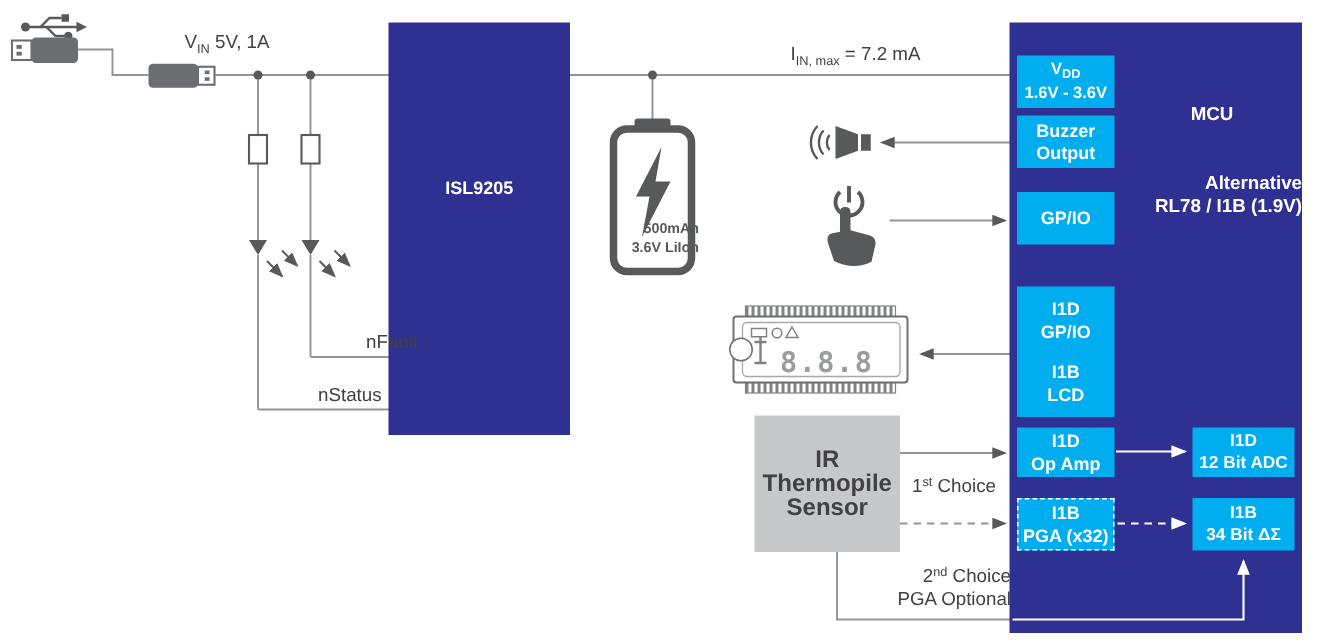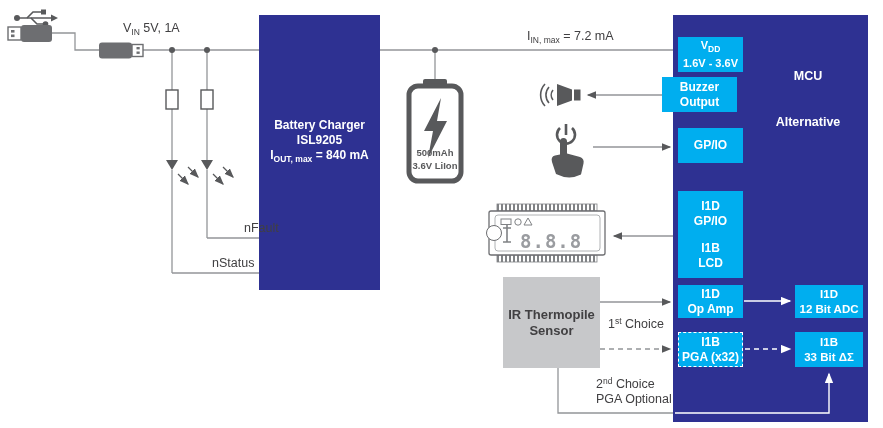--- a/index.html
+++ b/index.html
@@ -6,30 +6,30 @@
   .canvas{position:relative;width:883px;height:428px;background:#ffffff;overflow:hidden;
           font-family:"Liberation Sans",sans-serif;color:#414042;}
   svg.layer{position:absolute;left:0;top:0;pointer-events:none;}
   #wires1{z-index:0;}
   #wires2{z-index:3;}
   .blk{position:absolute;box-sizing:border-box;z-index:1;}
   .navy{background:#2e3192;}
   .cyan{background:#00aeef;color:#fff;display:flex;flex-direction:column;align-items:center;
         justify-content:center;text-align:center;font-weight:bold;font-size:12px;line-height:14.5px;z-index:2;}
   .graybk{background:#c7c8ca;color:#414042;display:flex;flex-direction:column;align-items:center;
-        justify-content:center;text-align:center;font-weight:bold;font-size:13px;line-height:16px;}
+        justify-content:center;text-align:center;font-weight:bold;font-size:16px;line-height:16px;}
   .chargertxt{position:absolute;left:259px;top:118px;width:121px;text-align:center;color:#fff;
         font-weight:bold;font-size:12px;line-height:15px;z-index:2;}
   .mcutxt{position:absolute;width:120px;left:748px;text-align:center;color:#fff;font-weight:bold;
         font-size:12.5px;line-height:15px;z-index:2;margin-top:37px;}
   .lbl{position:absolute;font-size:12.5px;color:#414042;white-space:nowrap;z-index:2;}
   sub{font-size:8.5px;vertical-align:-3px;}
   sup{font-size:8.5px;vertical-align:4px;}
   .dashed{border:1.6px dashed #ffffff;}
-  .batttxt{position:absolute;left:404px;top:146px;width:62px;text-align:center;font-size:9.5px;
+  .batttxt{position:absolute;left:404px;top:146px;width:62px;text-align:right;font-size:9.5px;
         font-weight:bold;color:#58595b;line-height:13px;z-index:2;}
 </style>
 </head>
 <body>
 
 <div class="canvas">
 
   <svg id="wires1" class="layer" width="883" height="428" viewBox="0 0 883 428">
     <defs>
       <marker id="ag" markerWidth="9" markerHeight="8" refX="6.5" refY="3" orient="auto">
@@ -150,50 +150,49 @@
     <span>V</span><sub>IN</sub><span> 5V, 1A</span>
   </div>
   <div class="lbl" style="left:527px;top:29px;">
     <span>I</span><sub>IN, max</sub><span> = 7.2 mA</span>
   </div>
   <div class="lbl" style="left:210px;top:221px;padding-left:34px;">nFault</div>
   <div class="lbl" style="left:212px;top:256px;">nStatus</div>
   <div class="lbl" style="left:608px;top:280px;margin-top:36px;">
     <span>1</span><sup>st</sup><span> Choice</span>
   </div>
-  <div class="lbl" style="left:596px;top:374px;width:78px;text-align:left;line-height:15px;">
+  <div class="lbl" style="left:596px;top:374px;width:78px;text-align:right;line-height:15px;">
     <div><span>2</span><sup>nd</sup><span> Choice</span></div>
     <div>PGA Optional</div>
   </div>
 
   <div class="blk navy" style="left:259px;top:15px;width:121px;height:275px;"></div>
   <div class="chargertxt">
-    <div>Battery Charger</div>
     <div>ISL9205</div>
-    <div><span>I</span><sub>OUT, max</sub><span> = 840 mA</span></div>
   </div>
 
   <div class="blk graybk" style="left:503px;top:277px;width:97px;height:91px;">
     <div>IR Thermopile</div>
     <div>Sensor</div>
   </div>
 
   <div class="blk navy" style="left:673px;top:15px;width:195px;height:407px;"></div>
   <div class="mcutxt" style="top:32px;">
     <div>MCU</div>
   </div>
-  <div class="mcutxt" style="top:78px;">
+  <div class="mcutxt" style="top:78px;text-align:right;">
     <div>Alternative</div>
+    <div>RL78 / I1B (1.9V)</div>
   </div>
 
   <div class="blk cyan" style="left:678px;top:37px;width:65px;height:35px;font-size:11px;line-height:13.5px;">
     <div><span>V</span><sub>DD</sub></div>
     <div>1.6V - 3.6V</div>
   </div>
-  <div class="blk cyan" style="left:662px;top:77px;width:75px;height:35px;">
+  <div class="blk cyan" style="left:678px;top:77px;width:65px;height:35px;">
     <div>Buzzer</div>
     <div>Output</div>
   </div>
   <div class="blk cyan" style="left:678px;top:128px;width:65px;height:35px;">
     <div>GP/IO</div>
   </div>
   <div class="blk cyan" style="left:678px;top:191px;width:65px;height:87px;">
     <div>I1D</div>
     <div>GP/IO</div>
     <div style="height:13px;"></div>
@@ -207,21 +206,21 @@
   <div class="blk cyan dashed" style="left:678px;top:332px;width:65px;height:35px;">
     <div>I1B</div>
     <div>PGA (x32)</div>
   </div>
   <div class="blk cyan" style="left:795px;top:285px;width:68px;height:33px;font-size:11.5px;">
     <div>I1D</div>
     <div>12 Bit ADC</div>
   </div>
   <div class="blk cyan" style="left:795px;top:332px;width:68px;height:35px;font-size:11.5px;">
     <div>I1B</div>
-    <div>33 Bit ΔΣ</div>
+    <div>34 Bit ΔΣ</div>
   </div>
 
   <svg id="wires2" class="layer" width="883" height="428" viewBox="0 0 883 428">
     <defs>
       <marker id="aw" markerWidth="9" markerHeight="8" refX="6.5" refY="3" orient="auto">
         <path d="M0,0 L7.5,3 L0,6 z" fill="#ffffff"></path>
       </marker>
     </defs>
     <line x1="744" y1="301" x2="790" y2="301" stroke="#ffffff" stroke-width="1.4" marker-end="url(#aw)"></line>
     <line x1="745" y1="349" x2="790" y2="349" stroke="#ffffff" stroke-width="1.4" stroke-dasharray="5,4" marker-end="url(#aw)"></line>

